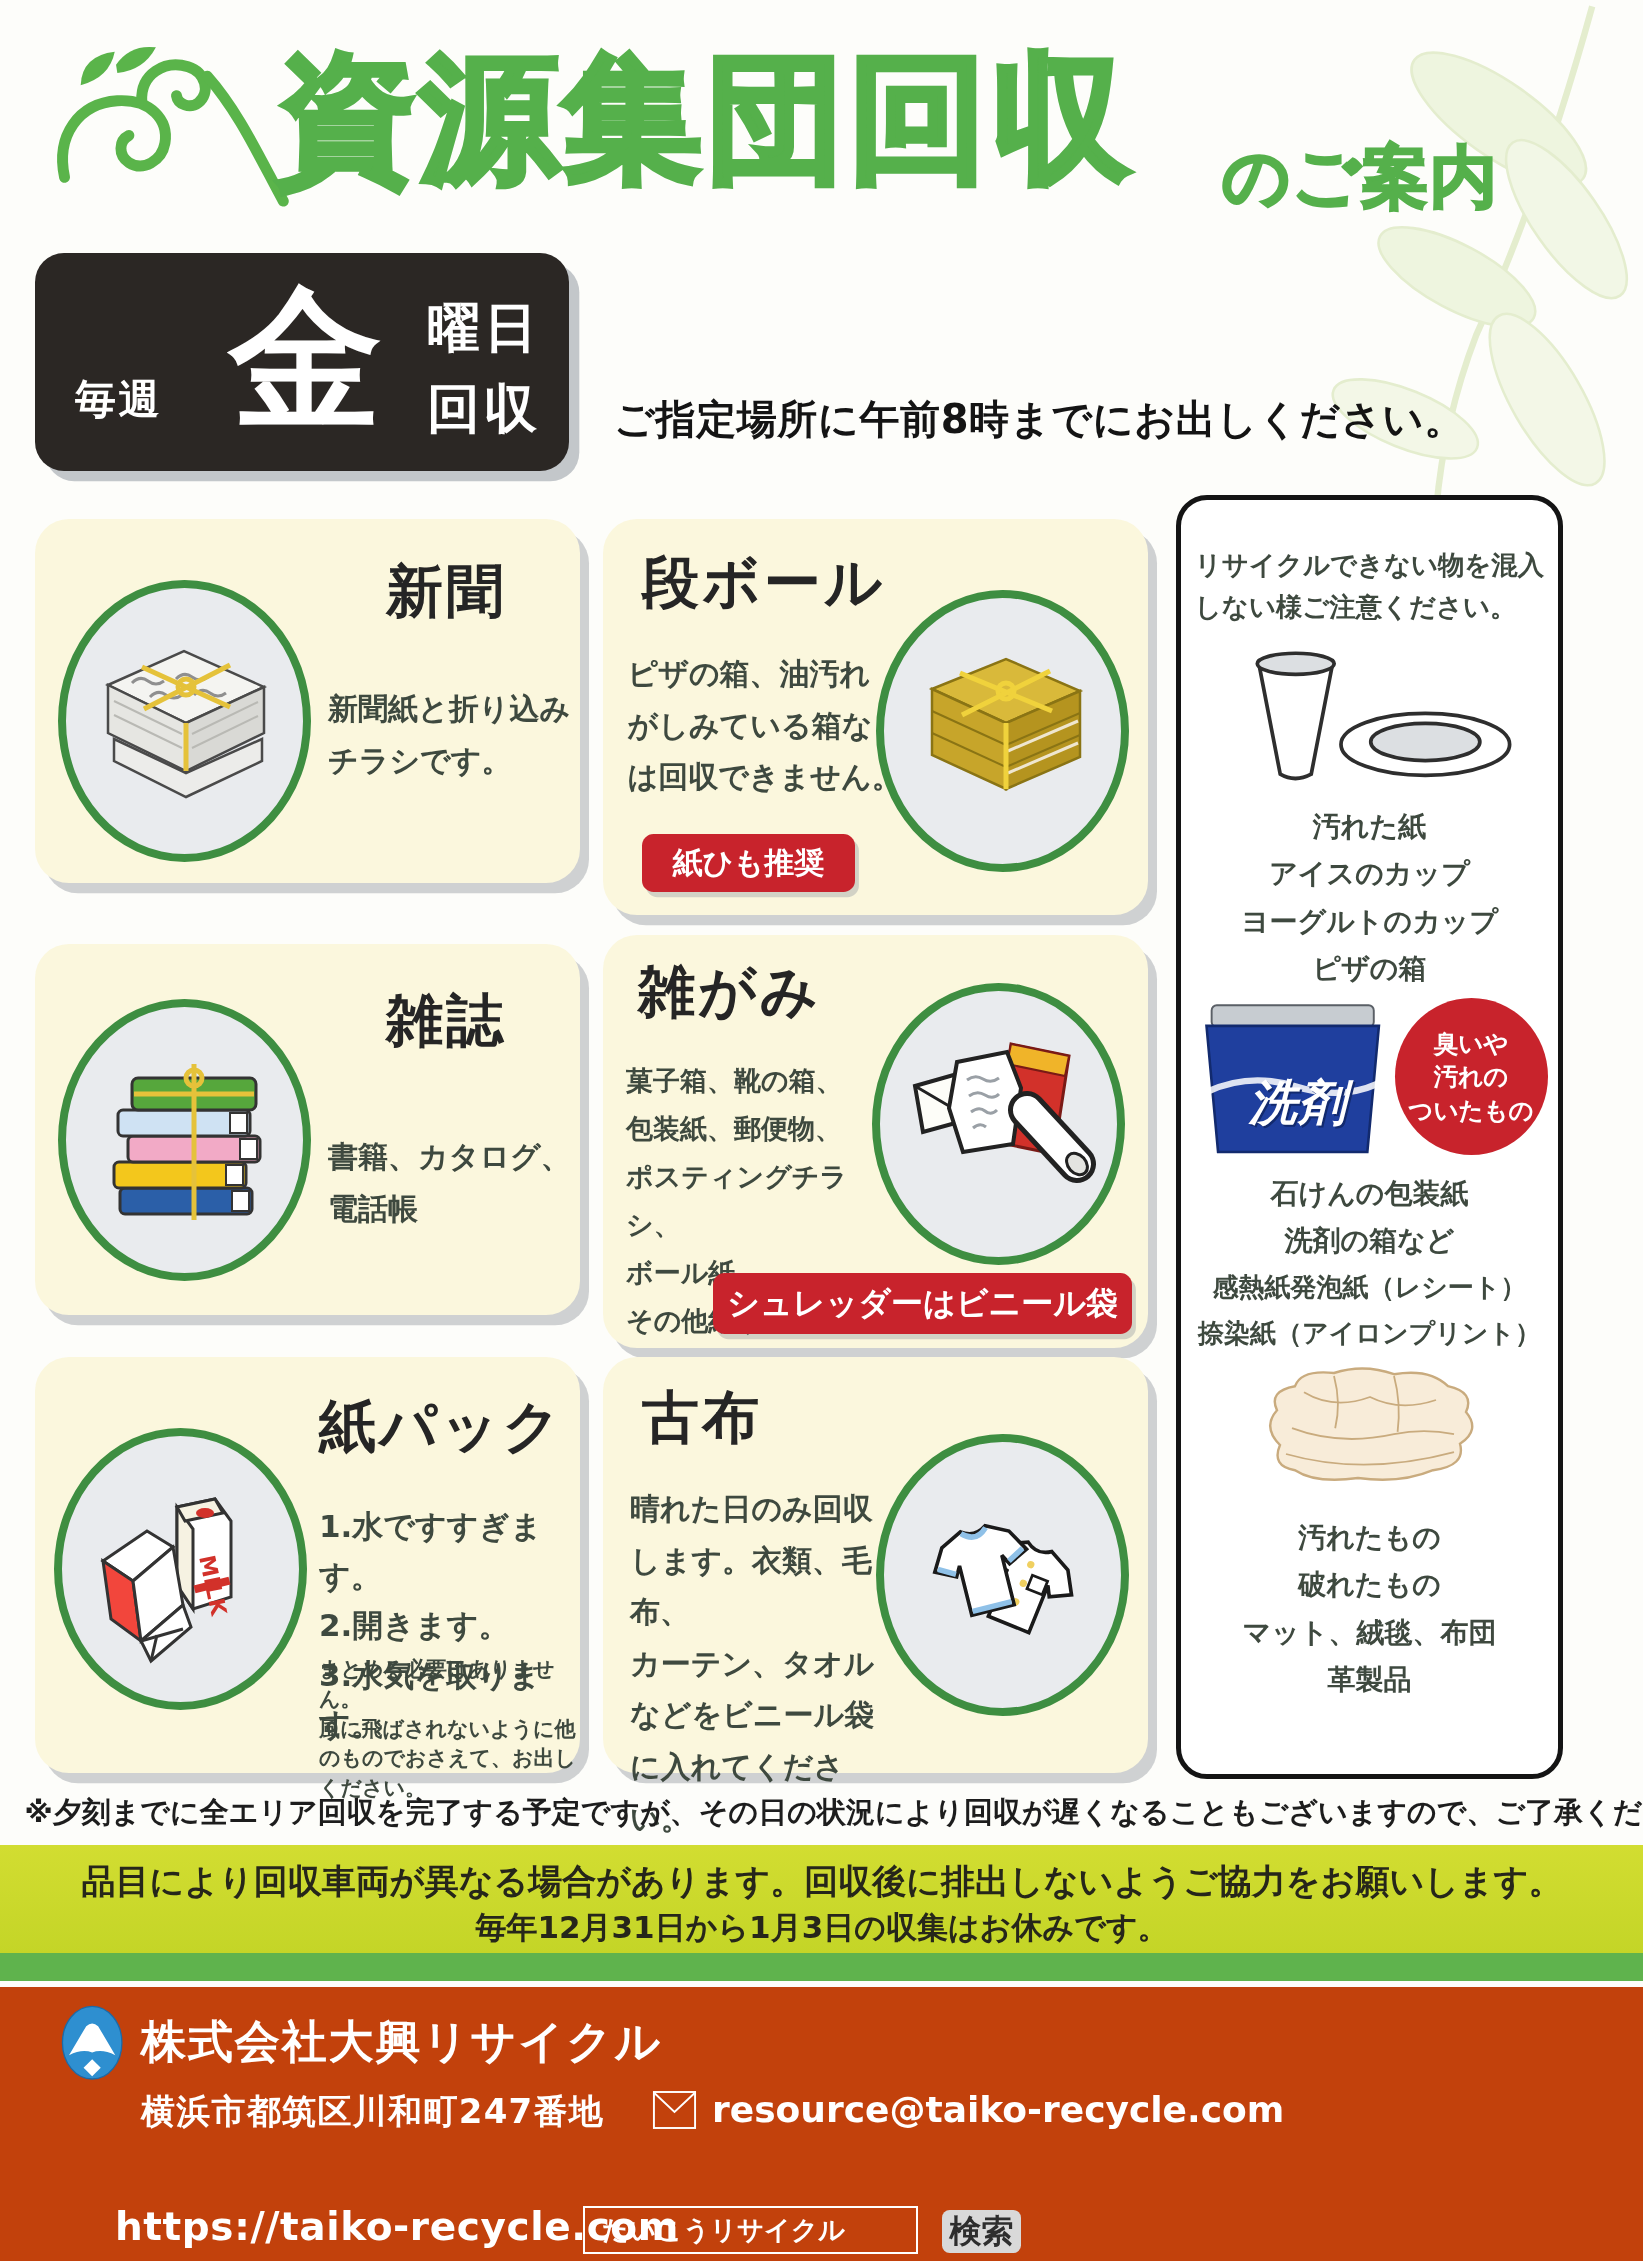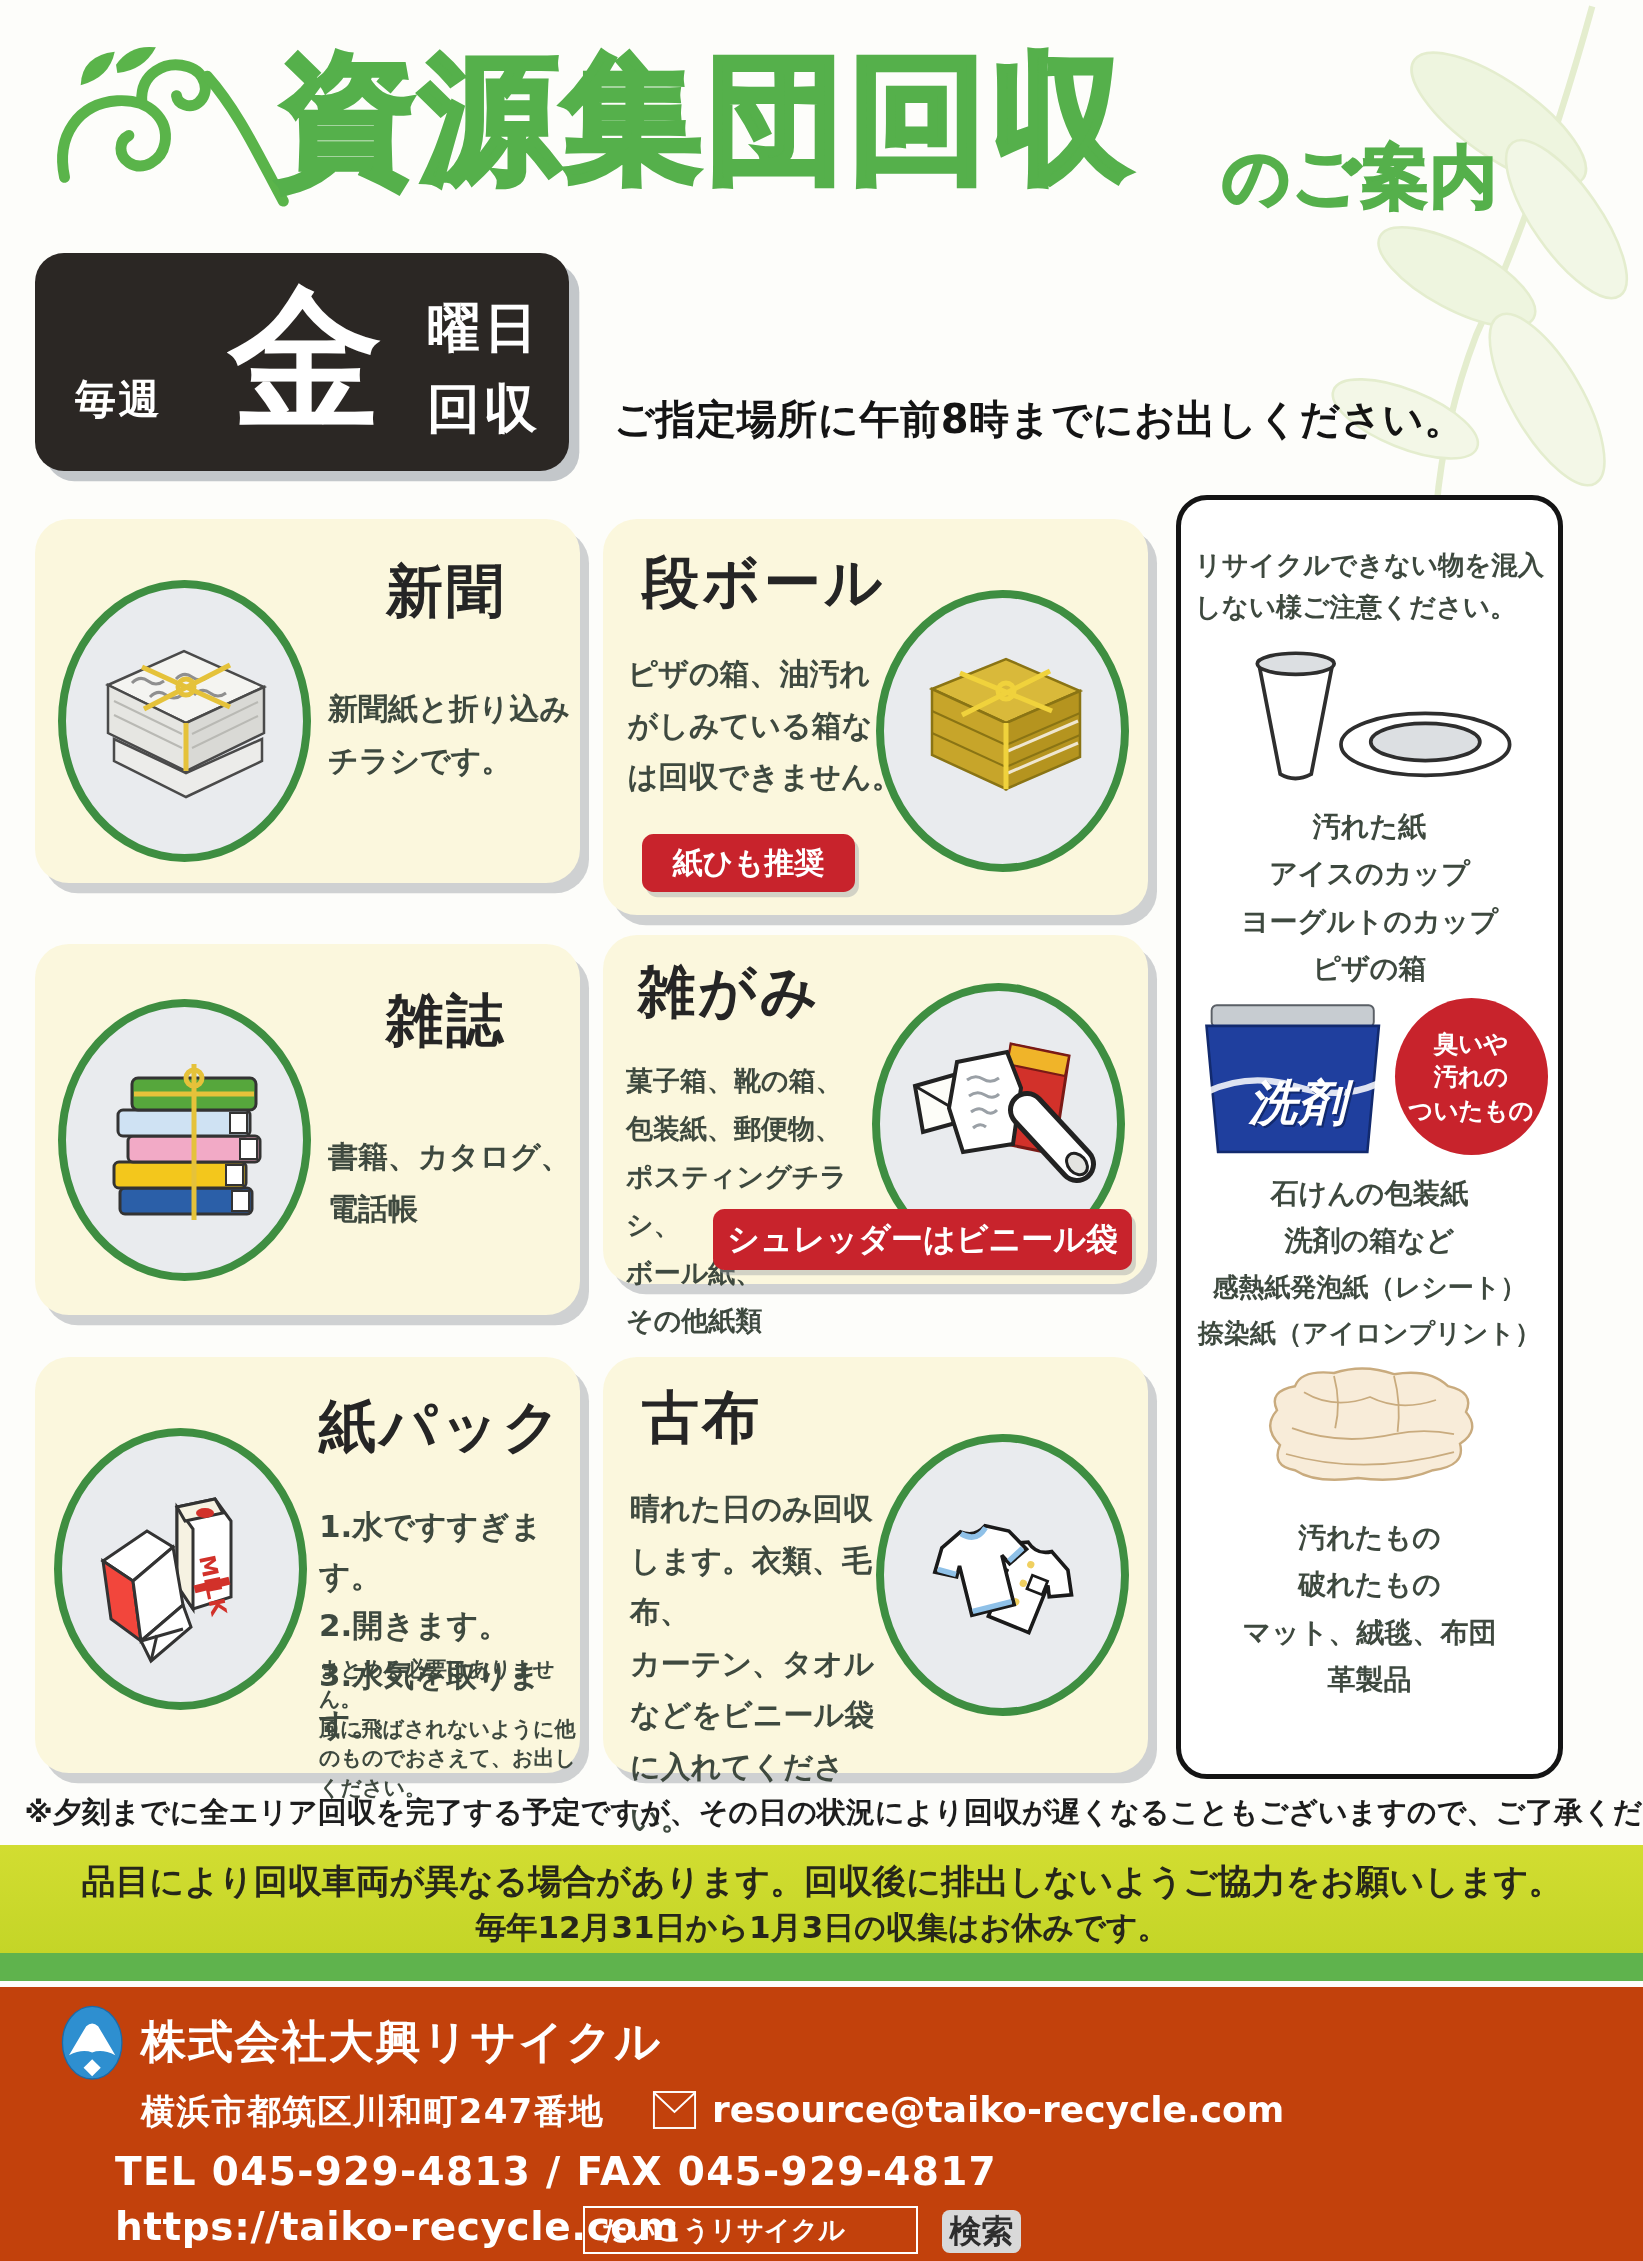--- a/index.html
+++ b/index.html
@@ -215,21 +215,21 @@
           <line x1="50" y1="54" x2="170" y2="54"></line>
           <circle cx="110" cy="38" r="8"></circle>
         </g>
       </svg>
     </div>
     <div class="card-title" style="left:351px;top:39px;">雑誌</div>
     <div class="card-desc" style="left:293px;top:187px;width:245px;">書籍、カタログ、
 電話帳</div>
   </div>
 
-  <div class="card" style="left:603px;top:935px;width:545px;height:349px;">
+  <div class="card" style="left:603px;top:935px;width:545px;height:413px;">
     <div class="card-title" style="left:35px;top:19.3px;">雑がみ</div>
     <div class="card-desc" style="left:23px;top:122px;width:264px;font-size:27px;line-height:1.78;">菓子箱、靴の箱、
 包装紙、郵便物、
 ポスティングチラシ、
 ボール紙、
 その他紙類</div>
     <div class="circle" style="right:22.6px;top:48px;">
       <svg width="200" height="200" viewBox="0 0 200 200">
         <polygon points="112,20 170,32 155,130 97,118" fill="#d2312a" stroke="#7a1a16" stroke-width="3"></polygon>
         <polygon points="112,20 170,32 166,52 108,40" fill="#f0b429" stroke="#7a1a16" stroke-width="2"></polygon>
@@ -368,20 +368,19 @@
       <path d="M12,76 L38,32 Q47,24 56,32 L82,76 Q62,66 47,72 Q32,66 12,76 Z" fill="#fff"></path>
       <path d="M47,82 l13,13 l-13,13 l-13,-13 Z" fill="#fff"></path>
     </svg>
     <div class="f-company">株式会社大興リサイクル</div>
     <div class="f-address">横浜市都筑区川和町247番地</div>
     <svg class="envelope" width="45" height="40" viewBox="0 0 70 62">
       <rect x="3" y="3" width="64" height="56" fill="none" stroke="#fff" stroke-width="3"></rect>
       <path d="M4,5 L35,34 L66,5" fill="none" stroke="#fff" stroke-width="3"></path>
     </svg>
     <div class="f-email">resource@taiko-recycle.com</div>
-    <div class="f-tel">TEL 045-929-4813 / FAX 045-929-4817</div>
     <div class="f-url">https://taiko-recycle.com</div>
     <div class="search-box">たいこうリサイクル</div>
     <div class="search-btn">検索</div>
   </div>
 
 </div>
 
 
 </body></html>

